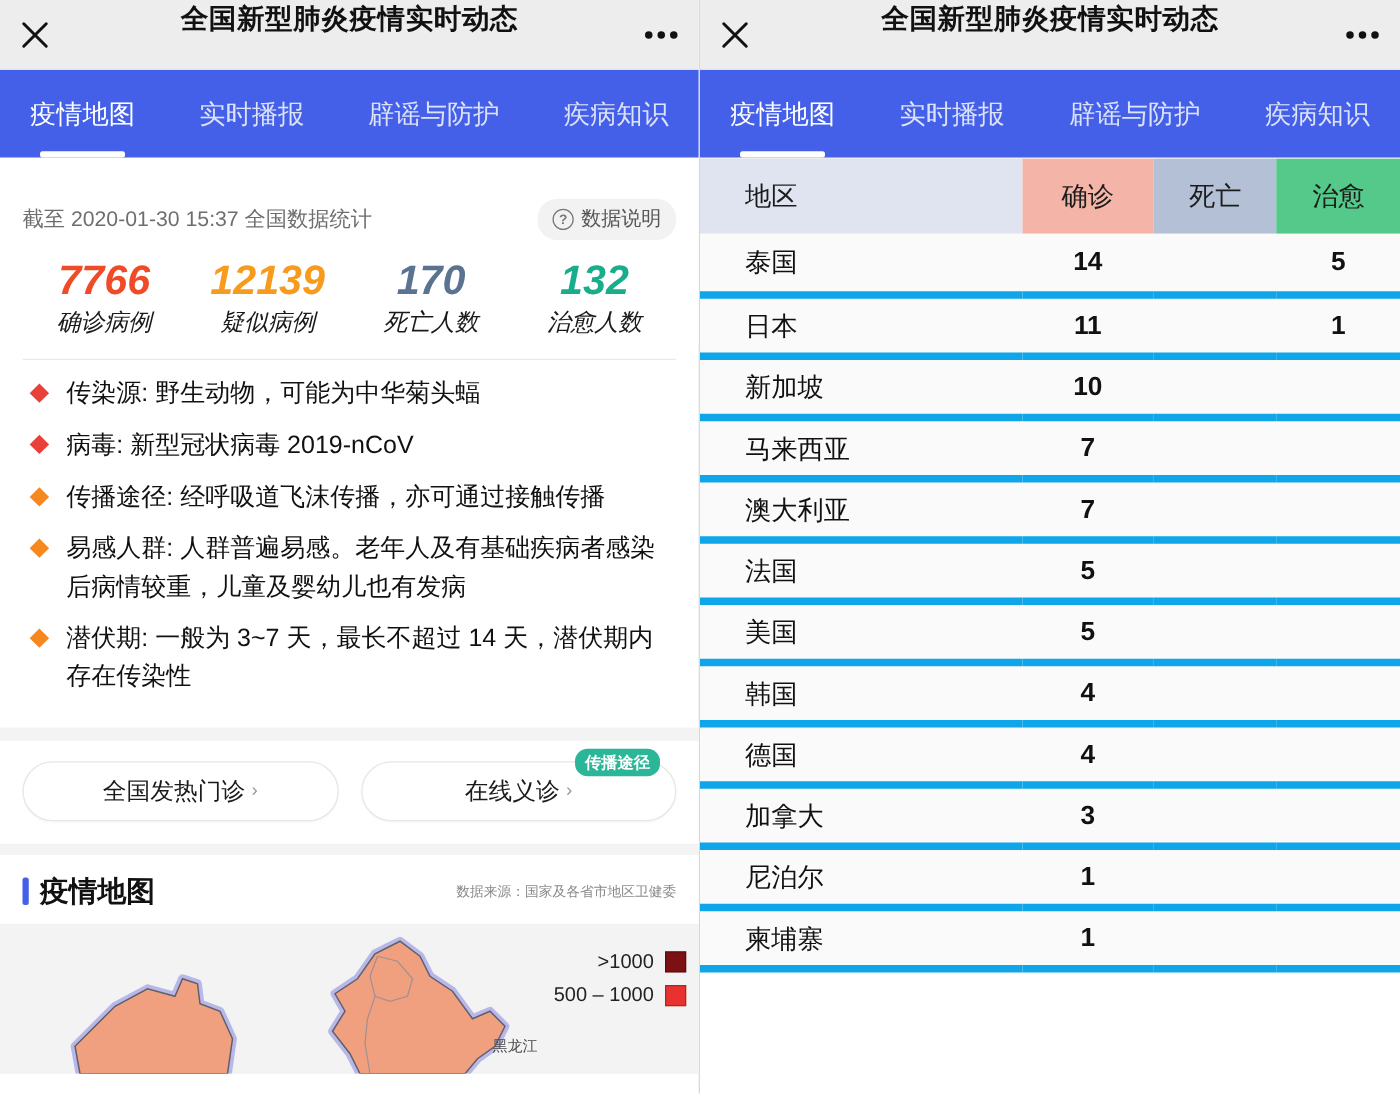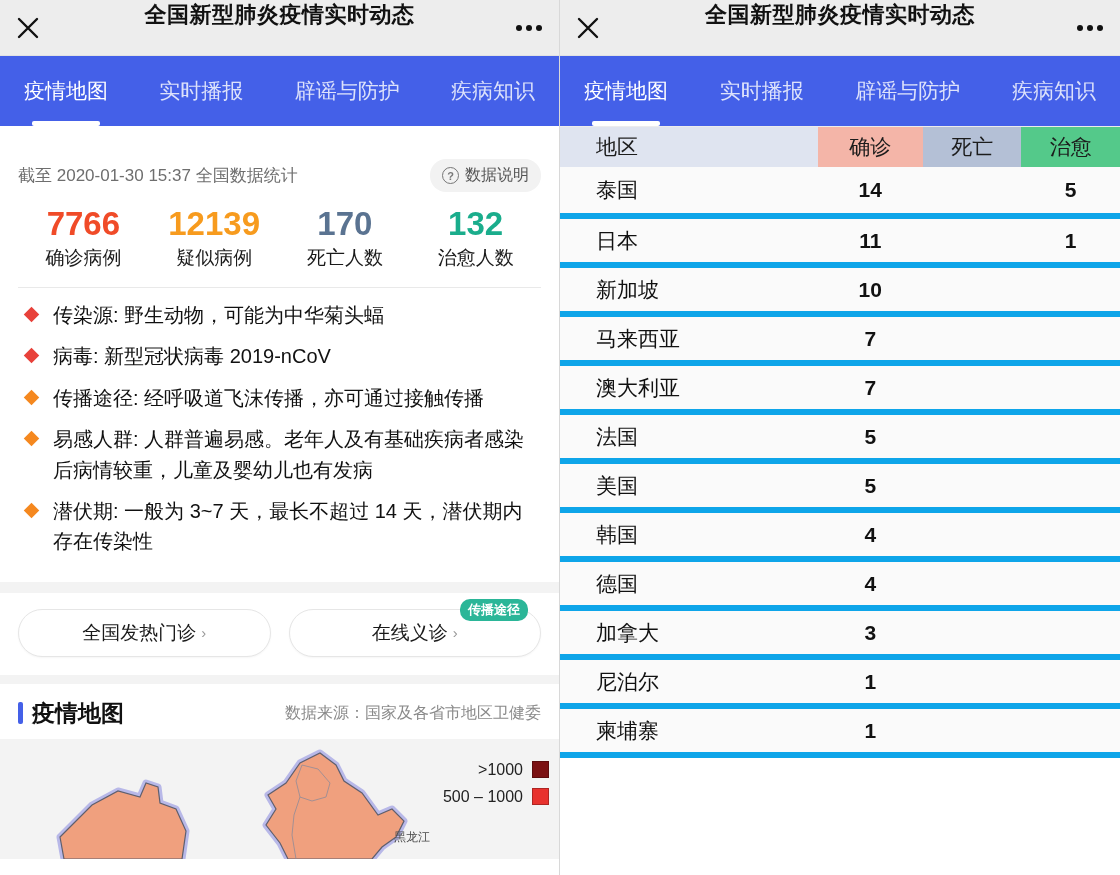--- a/index.html
+++ b/index.html
@@ -58,21 +58,21 @@
   .data-note {
     margin-left: auto; background: #f2f2f2; border-radius: 16px;
     padding: 6px 12px; display: flex; align-items: center; gap: 6px;
     font-size: 16px; color: #555; cursor: pointer;
   }
   .qmark {
     width: 17px; height: 17px; border-radius: 50%; border: 1.4px solid #777;
     font-size: 11px; color: #777; display: flex; align-items: center; justify-content: center;
     font-weight: bold;
   }
-  .stats { display: flex; margin-top: 14px; }
+  .stats { display: flex; margin-top: 14px; font-style: italic; }
   .stat { flex: 1; text-align: center; }
   .stat-num { font-size: 33px; font-weight: bold; line-height: 1.12; }
   .stat-lbl { font-size: 19px; color: #1a1a1a; margin-top: 2px; }
 
   .divider { height: 1px; background: #e9e9e9; margin: 12px 18px 0 18px; }
 
   
   .facts { padding: 12px 18px 14px 18px; }
   .fact { display: flex; align-items: flex-start; margin-bottom: 11px; }
   .dia {
@@ -97,37 +97,37 @@
     background: #2BB698; color: #fff; font-size: 13px; font-weight: bold;
     border-radius: 10px; padding: 2px 8px; white-space: nowrap;
   }
 
   
   .sec {
     display: flex; align-items: center; padding: 14px 18px 10px 18px; background: #fff;
   }
   .sec-bar { width: 5px; height: 22px; background: #4460E8; border-radius: 2px; margin-right: 9px; }
   .sec-title { font-size: 23px; font-weight: bold; color: #111; }
-  .sec-src { margin-left: auto; font-size: 16px; color: #8a8a8a; }
+  .sec-src { margin-left: auto; font-size: 11px; color: #8a8a8a; }
 
   
   .map { position: relative; background: #f3f3f3; height: 120px; overflow: hidden; }
   .map svg { position: absolute; left: 0; top: 0; }
   .legend { position: absolute; right: 10px; top: 22px; }
   .legend-row { display: flex; align-items: center; justify-content: flex-end; margin-bottom: 9px; }
   .legend-lbl { font-size: 16px; color: #222; margin-right: 9px; }
   .legend-sw { width: 17px; height: 17px; border: 1px solid rgba(0,0,0,.25); }
 
   
   .sec-r { padding: 18px 18px 14px 20px; }
   .tbl-wrap { border-top: 1px solid #ececec; }
   table.tbl { width: 100%; border-collapse: collapse; table-layout: fixed; }
   table.tbl th {
     font-size: 21px; font-weight: normal; color: #1c1c1c;
-    height: 40px; text-align: center;
+    height: 60px; text-align: center;
   }
   table.tbl th.c-region { text-align: left; padding-left: 36px; }
   table.tbl td {
     height: 49px; font-size: 21px; color: #111; text-align: center;
     border-bottom: 6px solid #0ea5e9; background: #fafafa;
   }
   table.tbl td.c-region { text-align: left; padding-left: 36px; font-weight: normal; }
   table.tbl td.num { font-weight: bold; }
   col.w-region { width: 46%; }
   col.w-c { width: 18.8%; }

